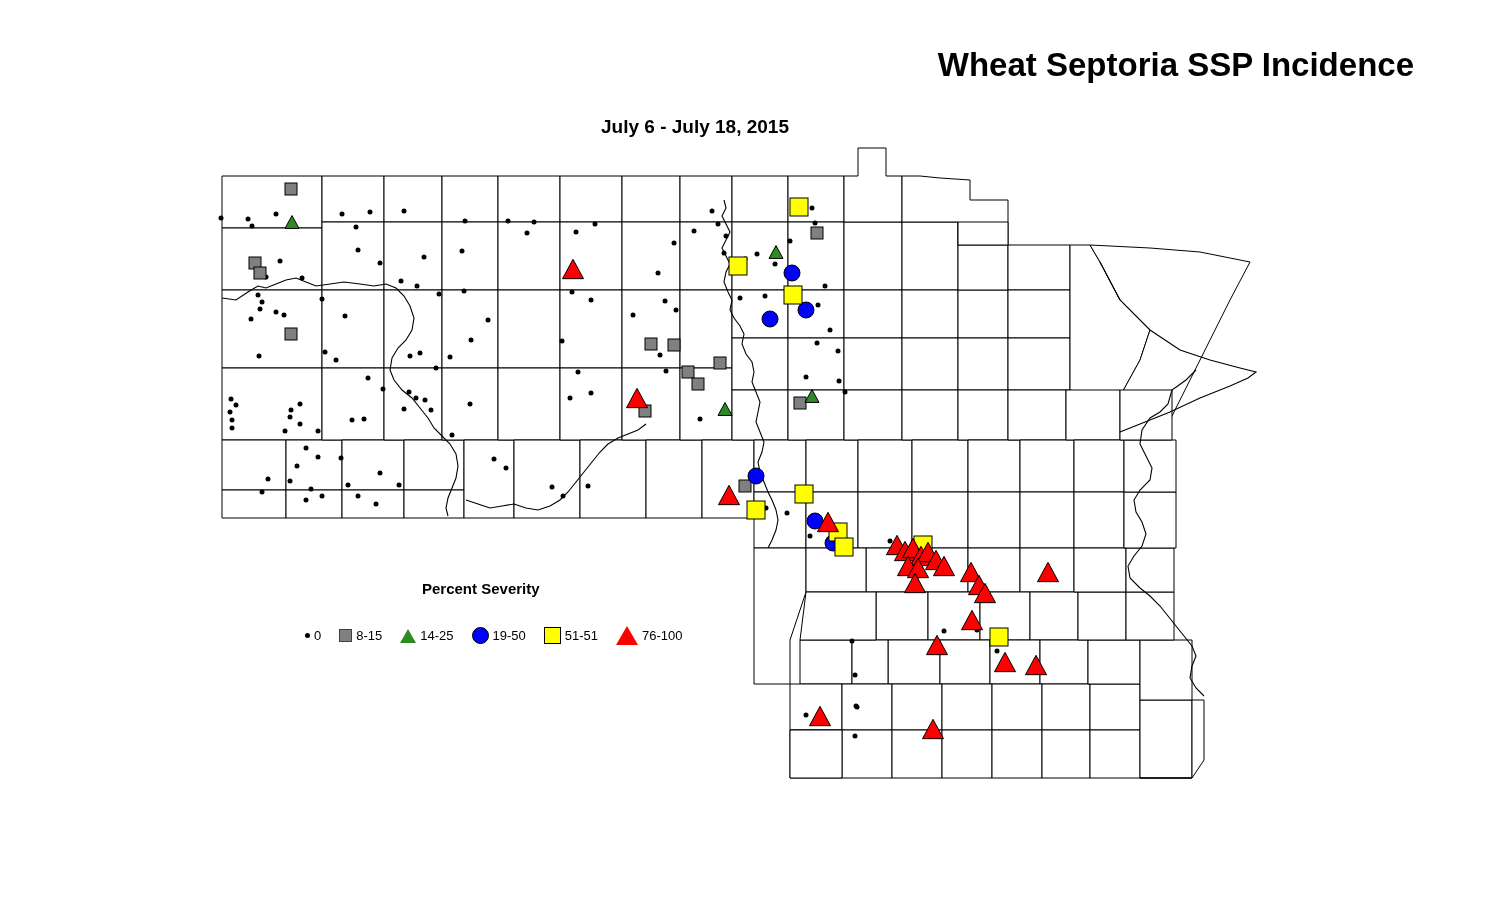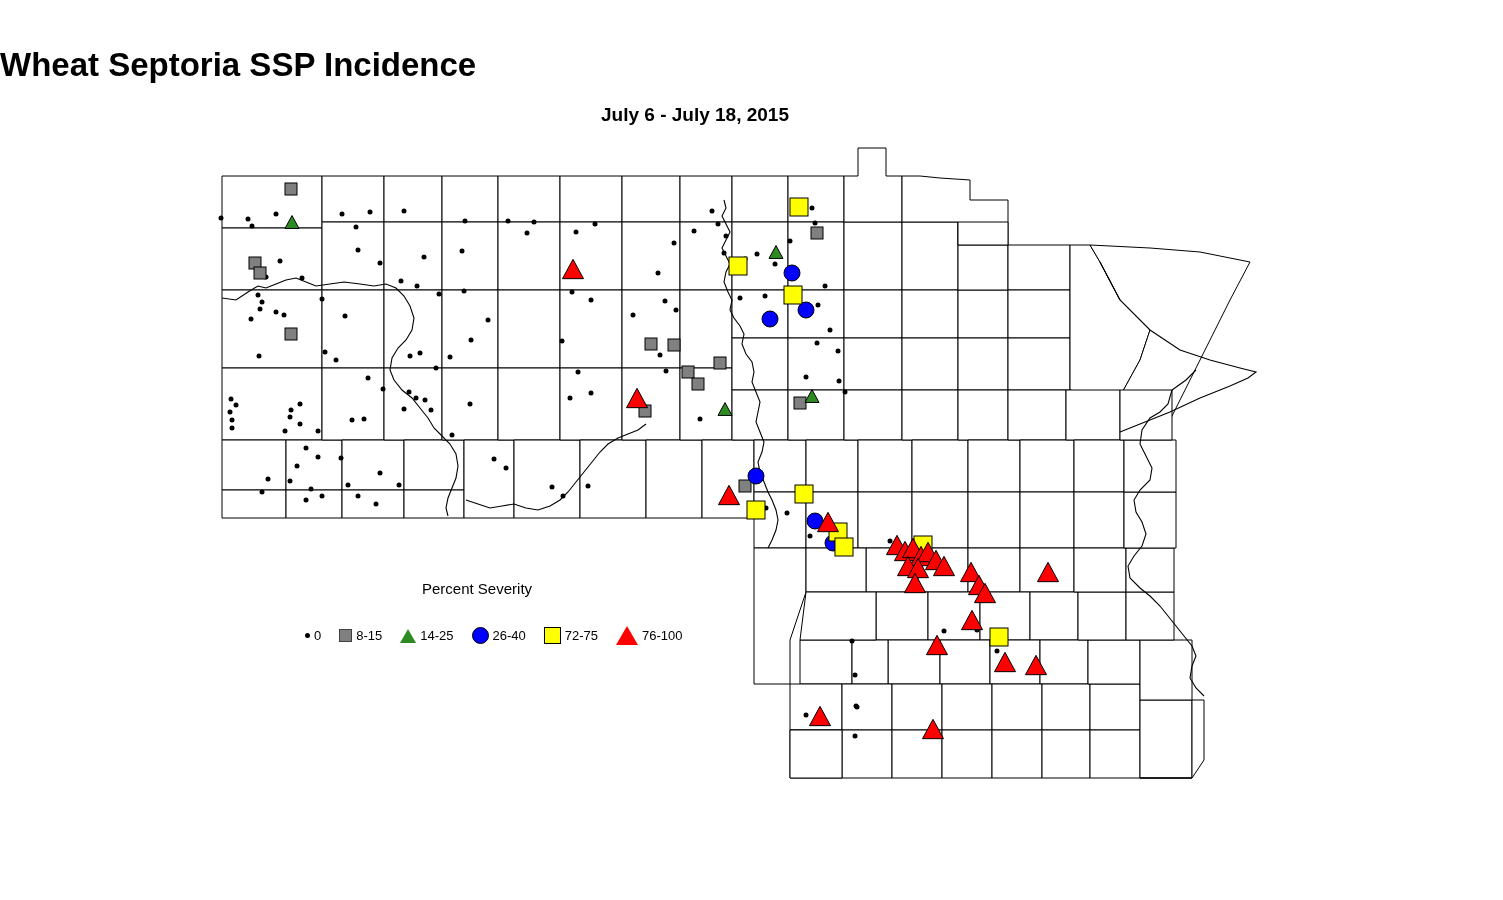--- a/index.html
+++ b/index.html
@@ -14,29 +14,30 @@
     height: 900px;
     background: #ffffff;
     font-family: "Liberation Sans", sans-serif;
     overflow: hidden;
   }
   #title {
     position: absolute;
     top: 46px;
     left: 0;
     width: 1390px;
-    text-align: left;
+    text-align: right;
     font-size: 33px;
     font-weight: bold;
     color: #000000;
     letter-spacing: 0px;
+    padding-left: 24px;
   }
   #subtitle {
     position: absolute;
-    top: 104px;
+    top: 116px;
     left: 0;
     width: 1390px;
     text-align: center;
     font-size: 19px;
     font-weight: bold;
     color: #000000;
   }
   #map-wrap {
     position: absolute;
     top: 0;
@@ -62,21 +63,21 @@
   }
   .sym-outline {
     stroke: #000000;
     stroke-width: 1;
   }
   #legend-title {
     position: absolute;
     left: 422px;
     top: 580px;
     font-size: 15px;
-    font-weight: normal;
+    font-weight: bold;
     color: #000000;
   }
   #legend-row {
     position: absolute;
     left: 305px;
     top: 626px;
     display: flex;
     align-items: center;
     gap: 0px;
   }
@@ -512,25 +513,25 @@
     <div class="legend-item">
       <span class="lg-swatch lg-square-gray"></span>
       <span class="legend-label">8-15</span>
     </div>
     <div class="legend-item">
       <span class="lg-swatch lg-tri lg-tri-green"></span>
       <span class="legend-label">14-25</span>
     </div>
     <div class="legend-item">
       <span class="lg-swatch lg-circle-blue"></span>
-      <span class="legend-label">26-40</span>
+      <span class="legend-label">19-50</span>
     </div>
     <div class="legend-item">
       <span class="lg-swatch lg-square-yellow"></span>
-      <span class="legend-label">72-75</span>
+      <span class="legend-label">51-51</span>
     </div>
     <div class="legend-item">
       <span class="lg-swatch lg-tri lg-tri-red"></span>
       <span class="legend-label">76-100</span>
     </div>
   </div>
 
 </div>
 
 </body></html>

